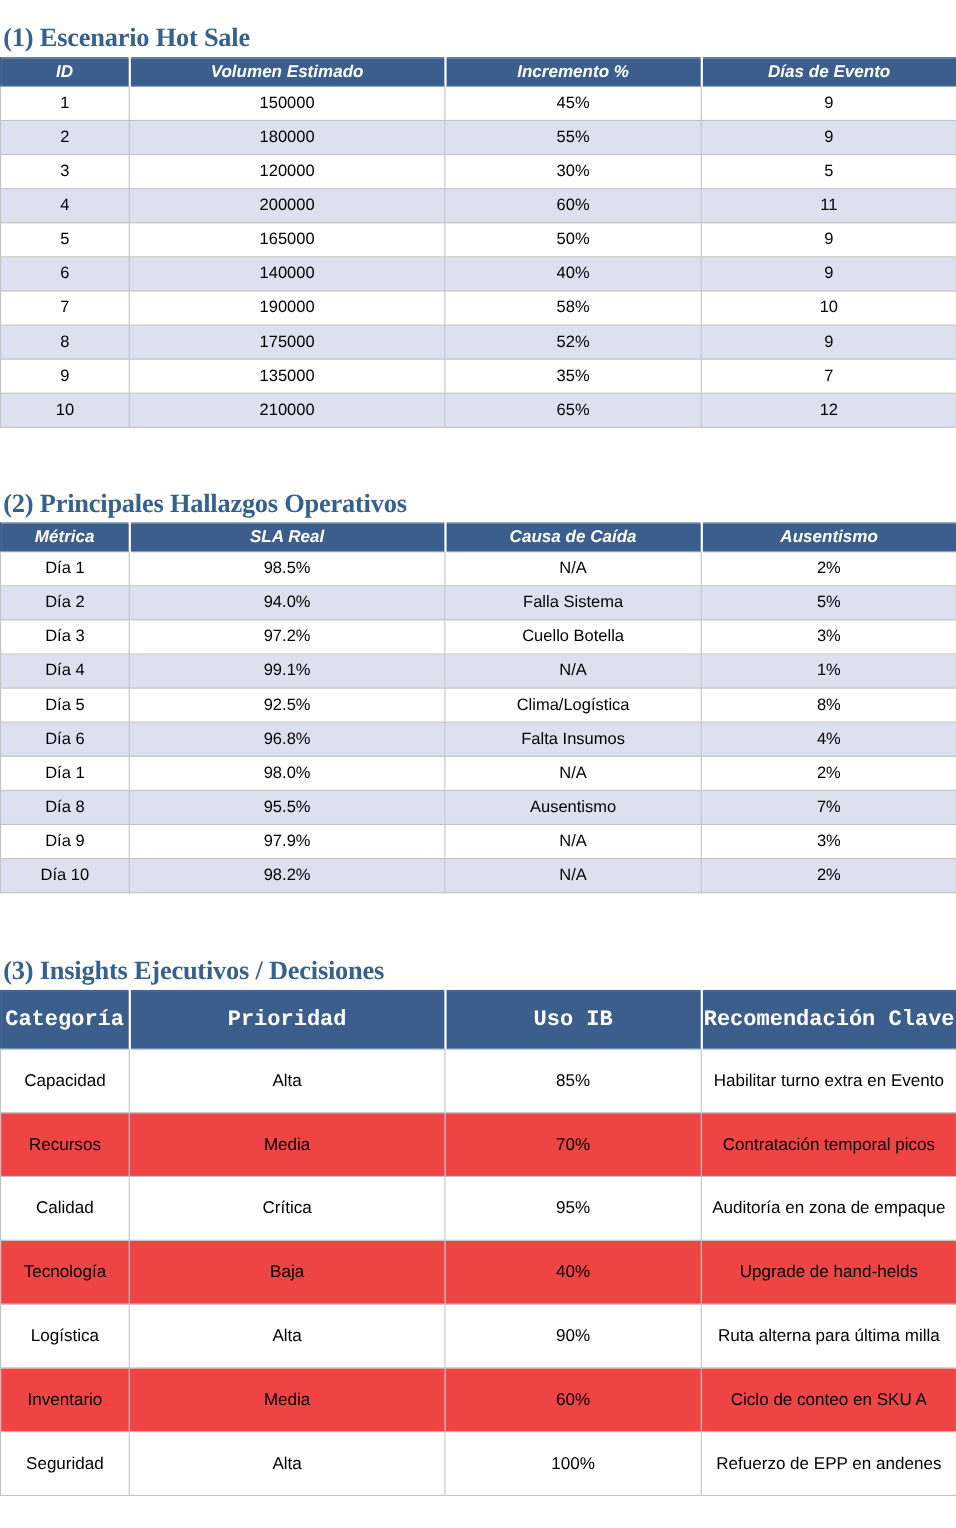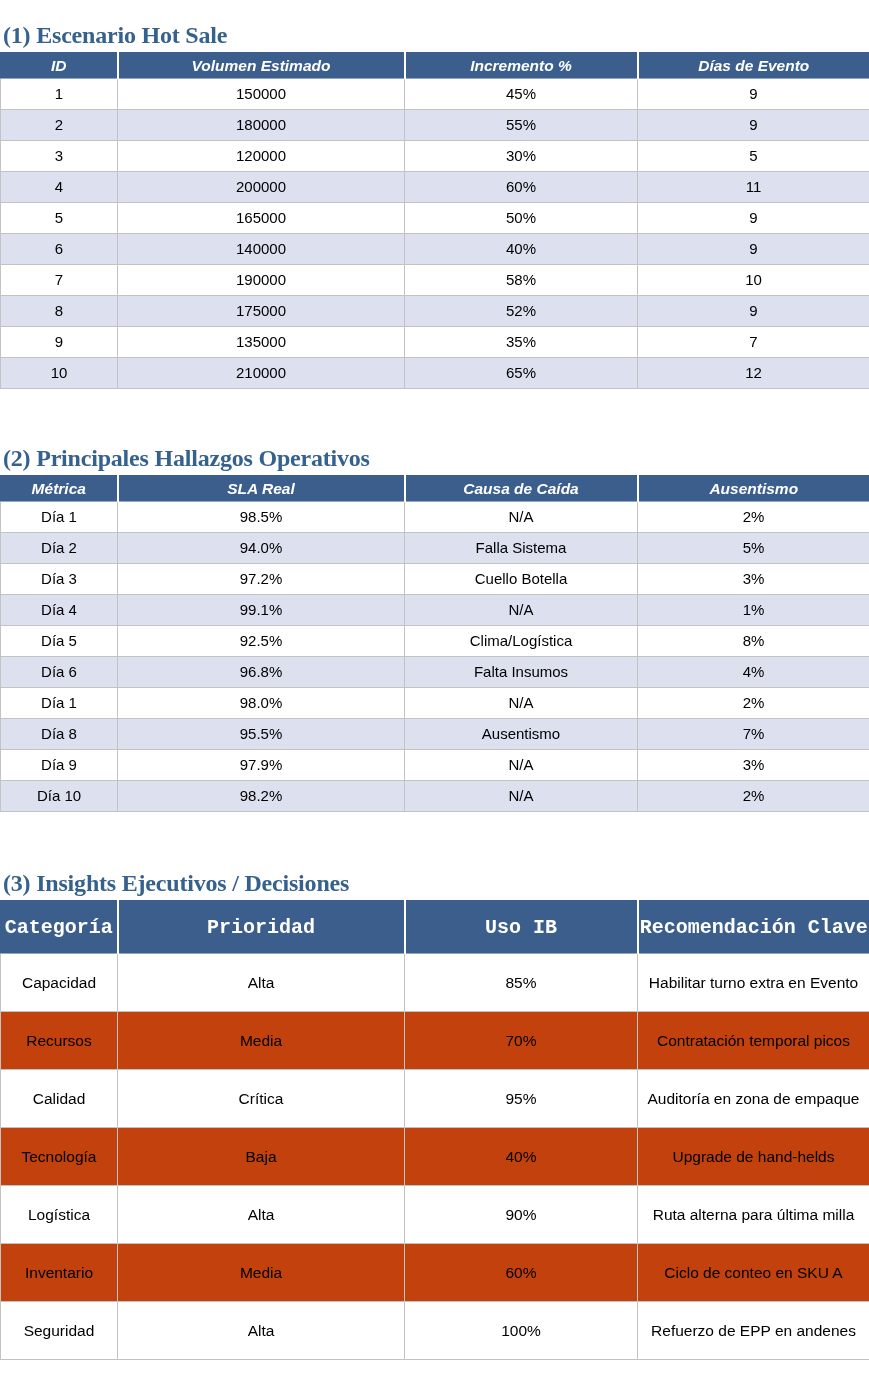--- a/index.html
+++ b/index.html
@@ -86,21 +86,21 @@
     font-size: 20px;
     font-family: Liberation Mono, monospace;
   }
   .tall td {
     height: 57px;
     font-size: 15.5px;
     line-height: 23px;
     padding: 2px 6px;
   }
   .tall tr.odd td  { background: #FFFFFF; }
-  .tall tr.even td { background: #c2410c; }
+  .tall tr.even td { background: #ef4444; }
 
   
   .gap-1 { height: 56px; }
   .gap-2 { height: 58px; }
   .head-gap { height: 4px; }
   .top-pad { height: 2px; }
 </style>
 </head>
 <body>
 

